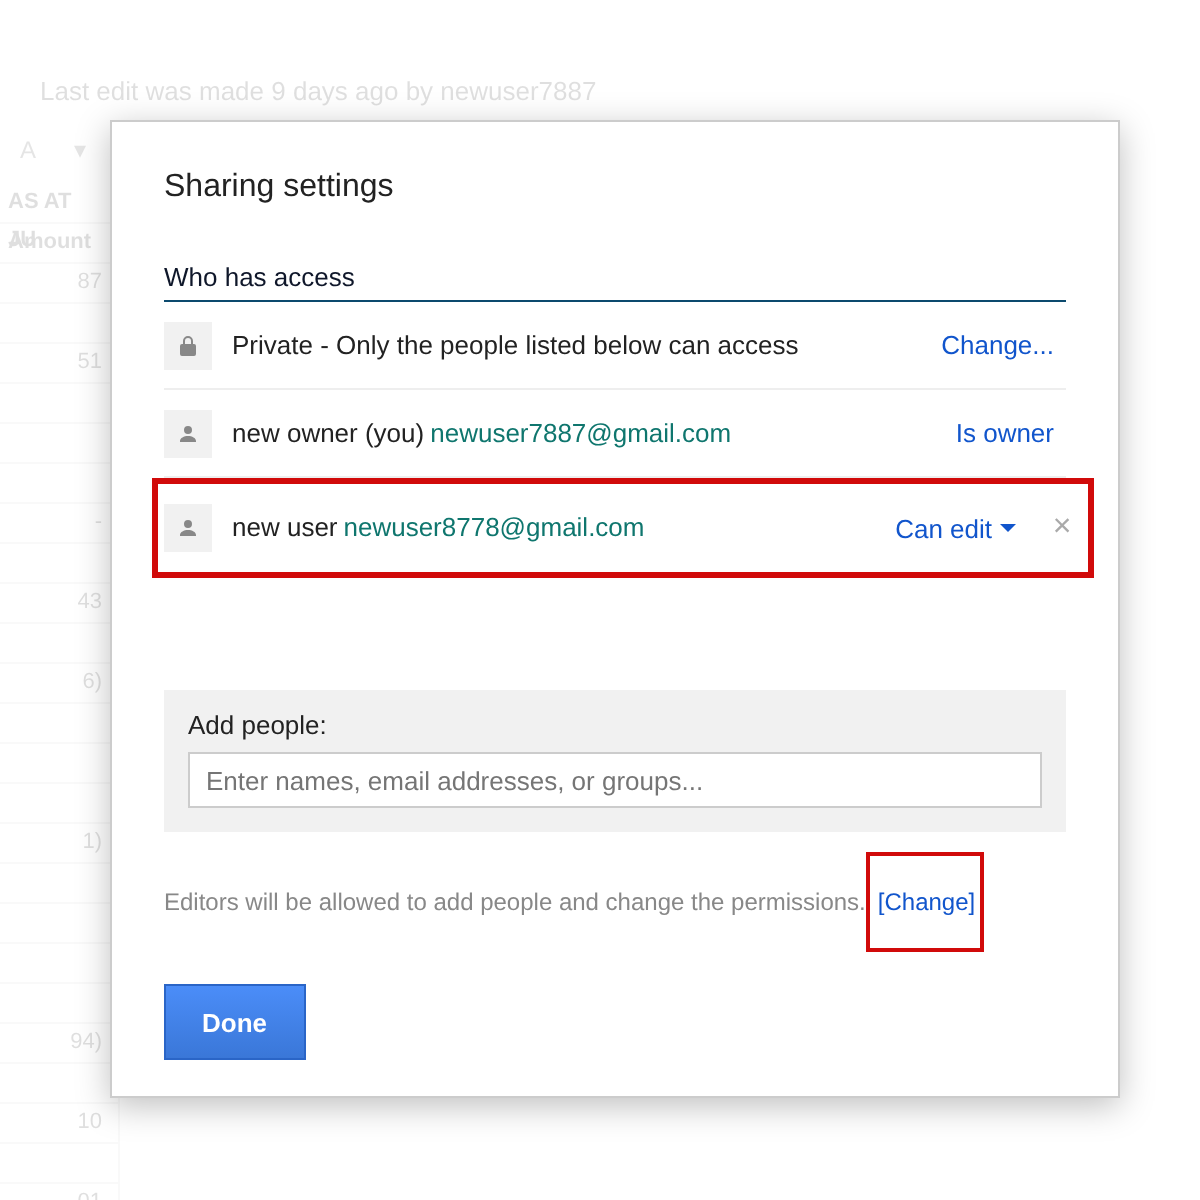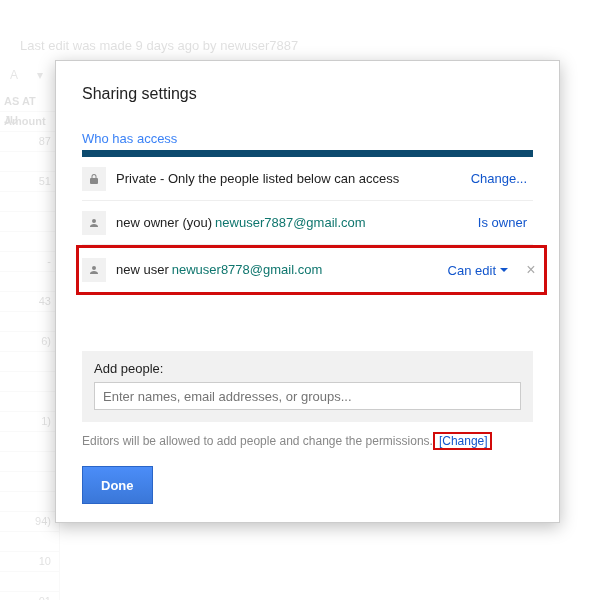--- a/index.html
+++ b/index.html
@@ -61,24 +61,24 @@
     border: 1px solid #ccc;
     box-shadow: 0 4px 16px rgba(0,0,0,0.25);
     padding: 24px 26px 18px 26px;
     color: #222;
   }
   .modal h1 {
     font-size: 16px; font-weight: normal; color: #222;
     margin-bottom: 28px;
   }
   .section-title {
-    font-size: 13px; color: #3b82f6; margin-bottom: 4px;
+    font-size: 13px; color: #0f172a; margin-bottom: 4px;
   }
   .access-list {
-    border-top: 7px solid #0c4a6e;
+    border-top: 1px solid #0c4a6e;
   }
   .access-row {
     display: flex; align-items: center;
     min-height: 44px;
     border-bottom: 1px solid #eee;
     padding: 4px 0;
     gap: 10px;
     position: relative;
   }
   .hlwrap {
@@ -143,21 +143,21 @@
     font-size: 12px; color: #888;
     margin-top: 10px;
     display: flex; align-items: center; flex-wrap: wrap;
   }
   .perm-line .change2 {
     color: #1155cc; cursor: pointer;
     margin-left: 2px;
   }
   .change2-box {
     border: 2px solid #d10a0a;
-    padding: 0 2px;
+    padding: 16px 2px;
   }
 
   .done-btn {
     margin-top: 16px;
     background: #2a74e6;
     background: linear-gradient(#4b8df8,#3a77d8);
     border: 1px solid #2a65c7;
     color: #fff;
     font-size: 13px;
     font-weight: bold;

